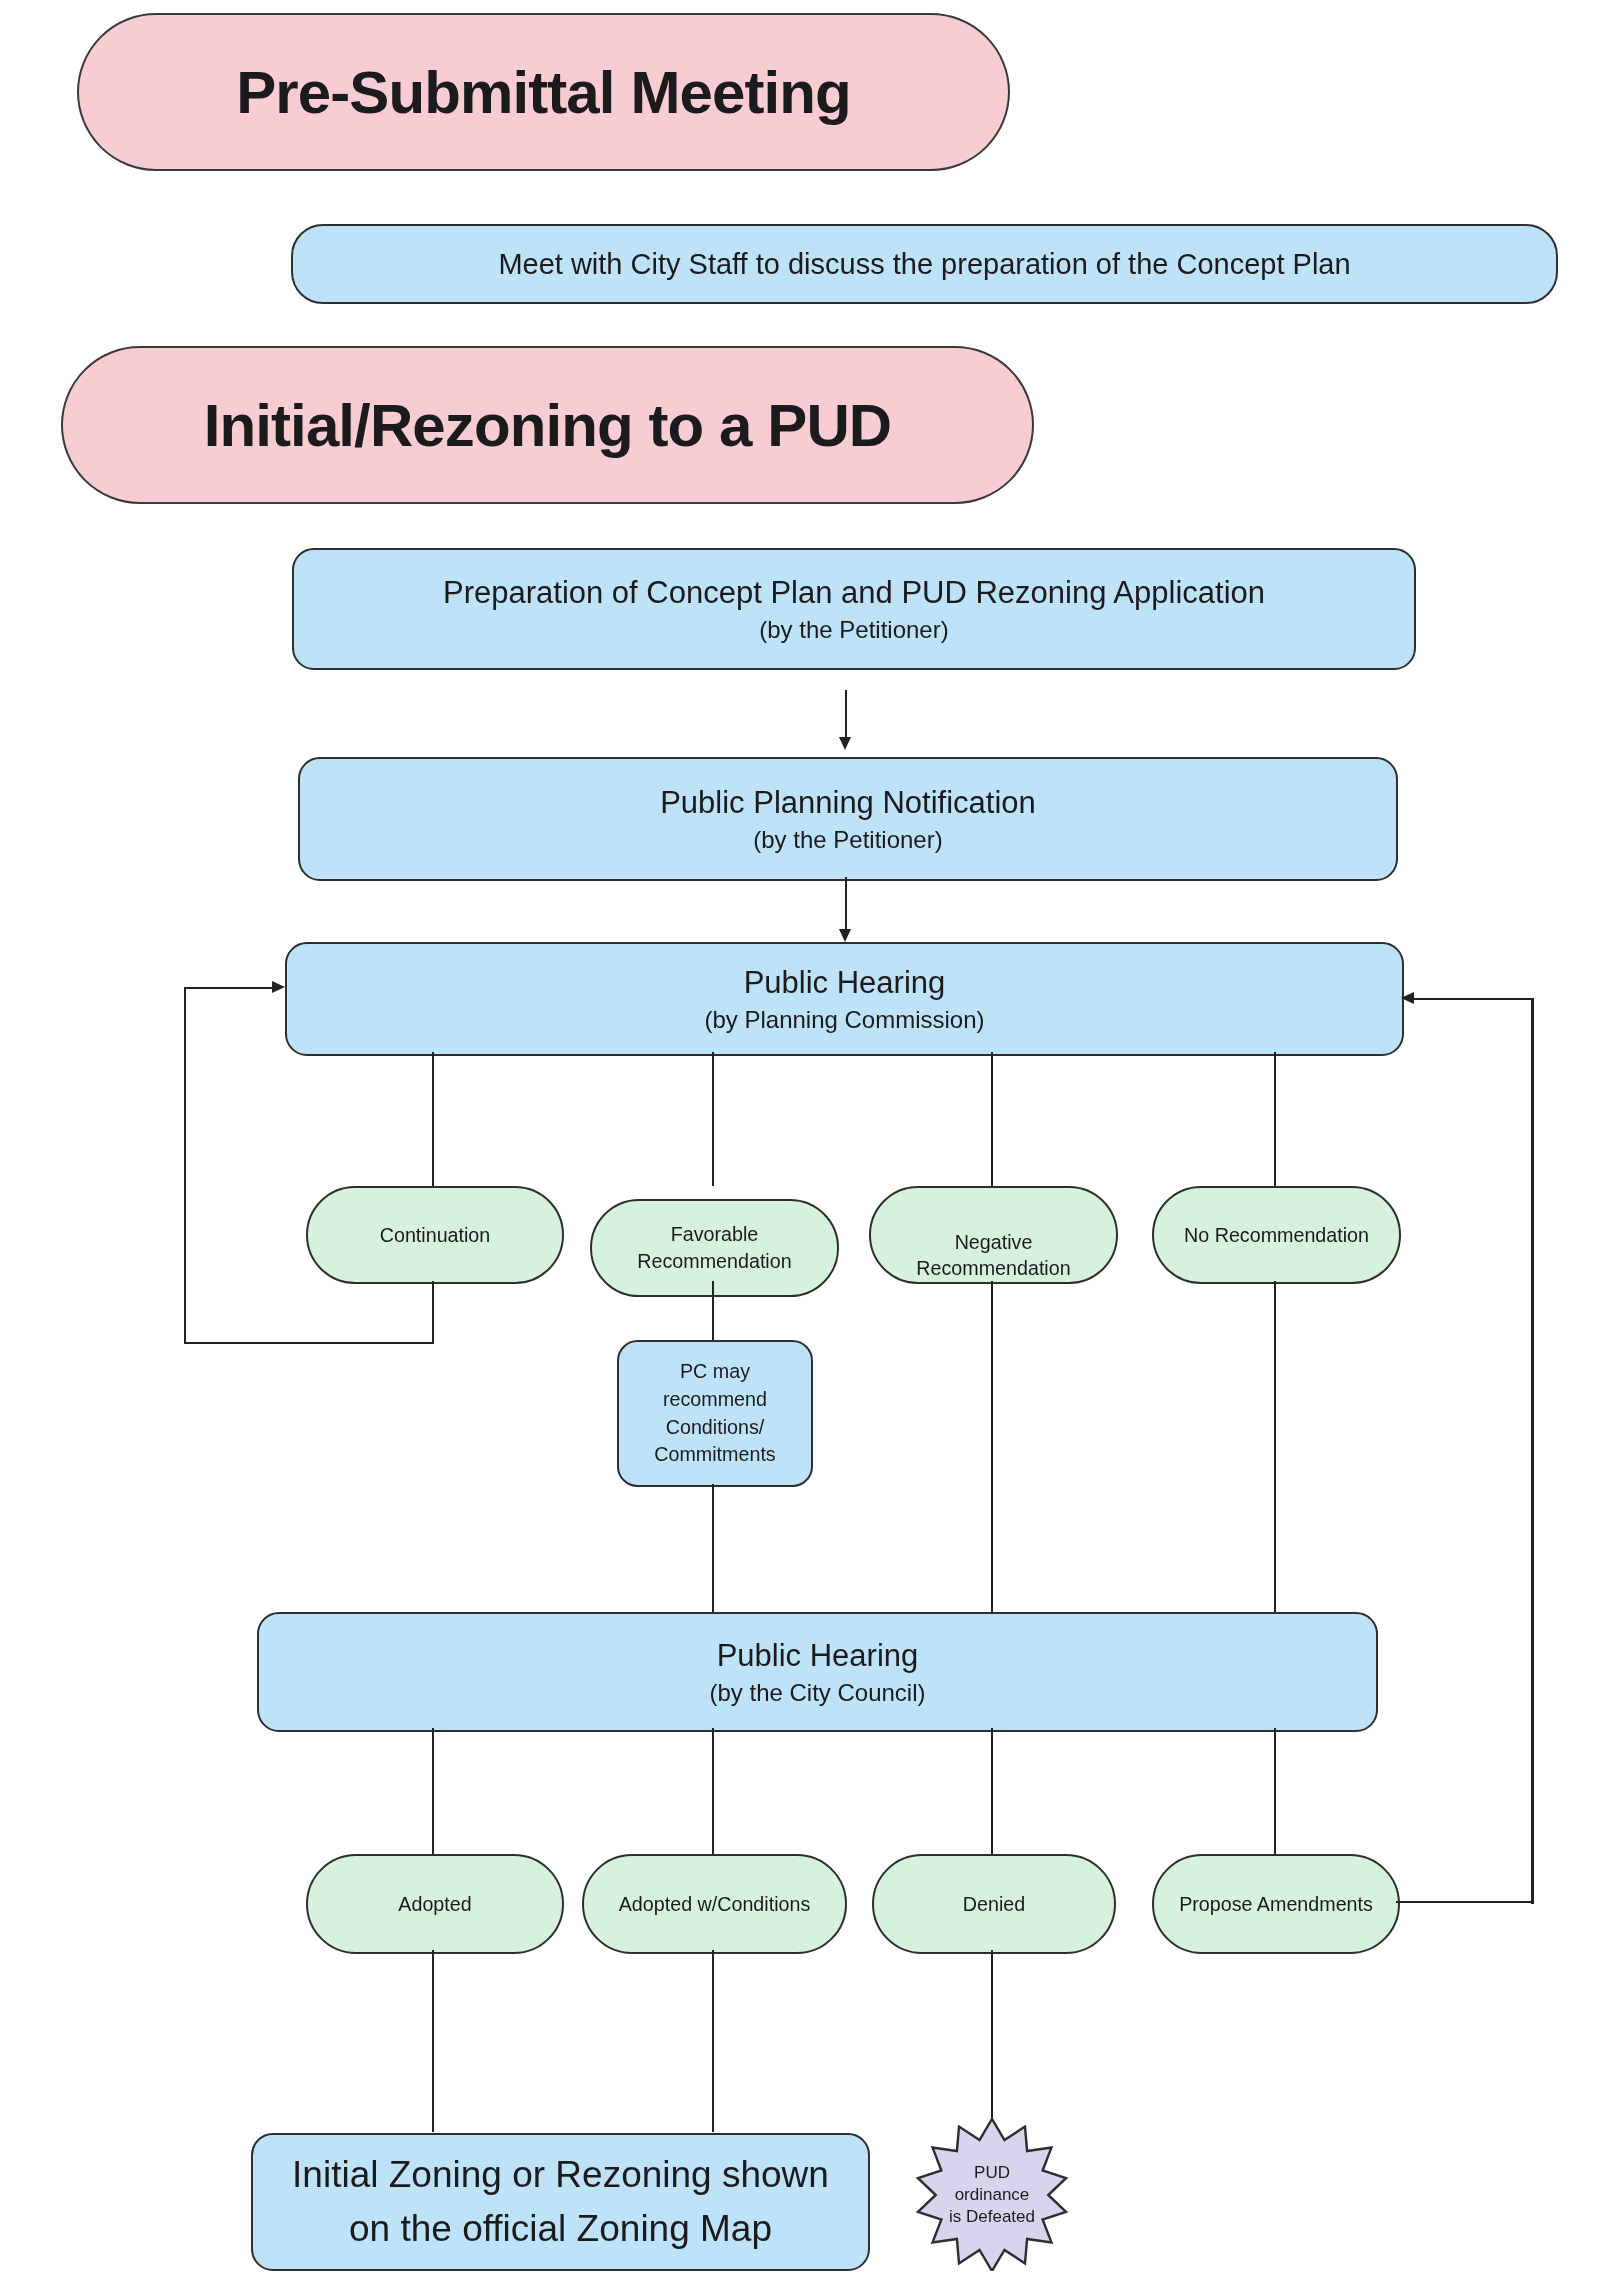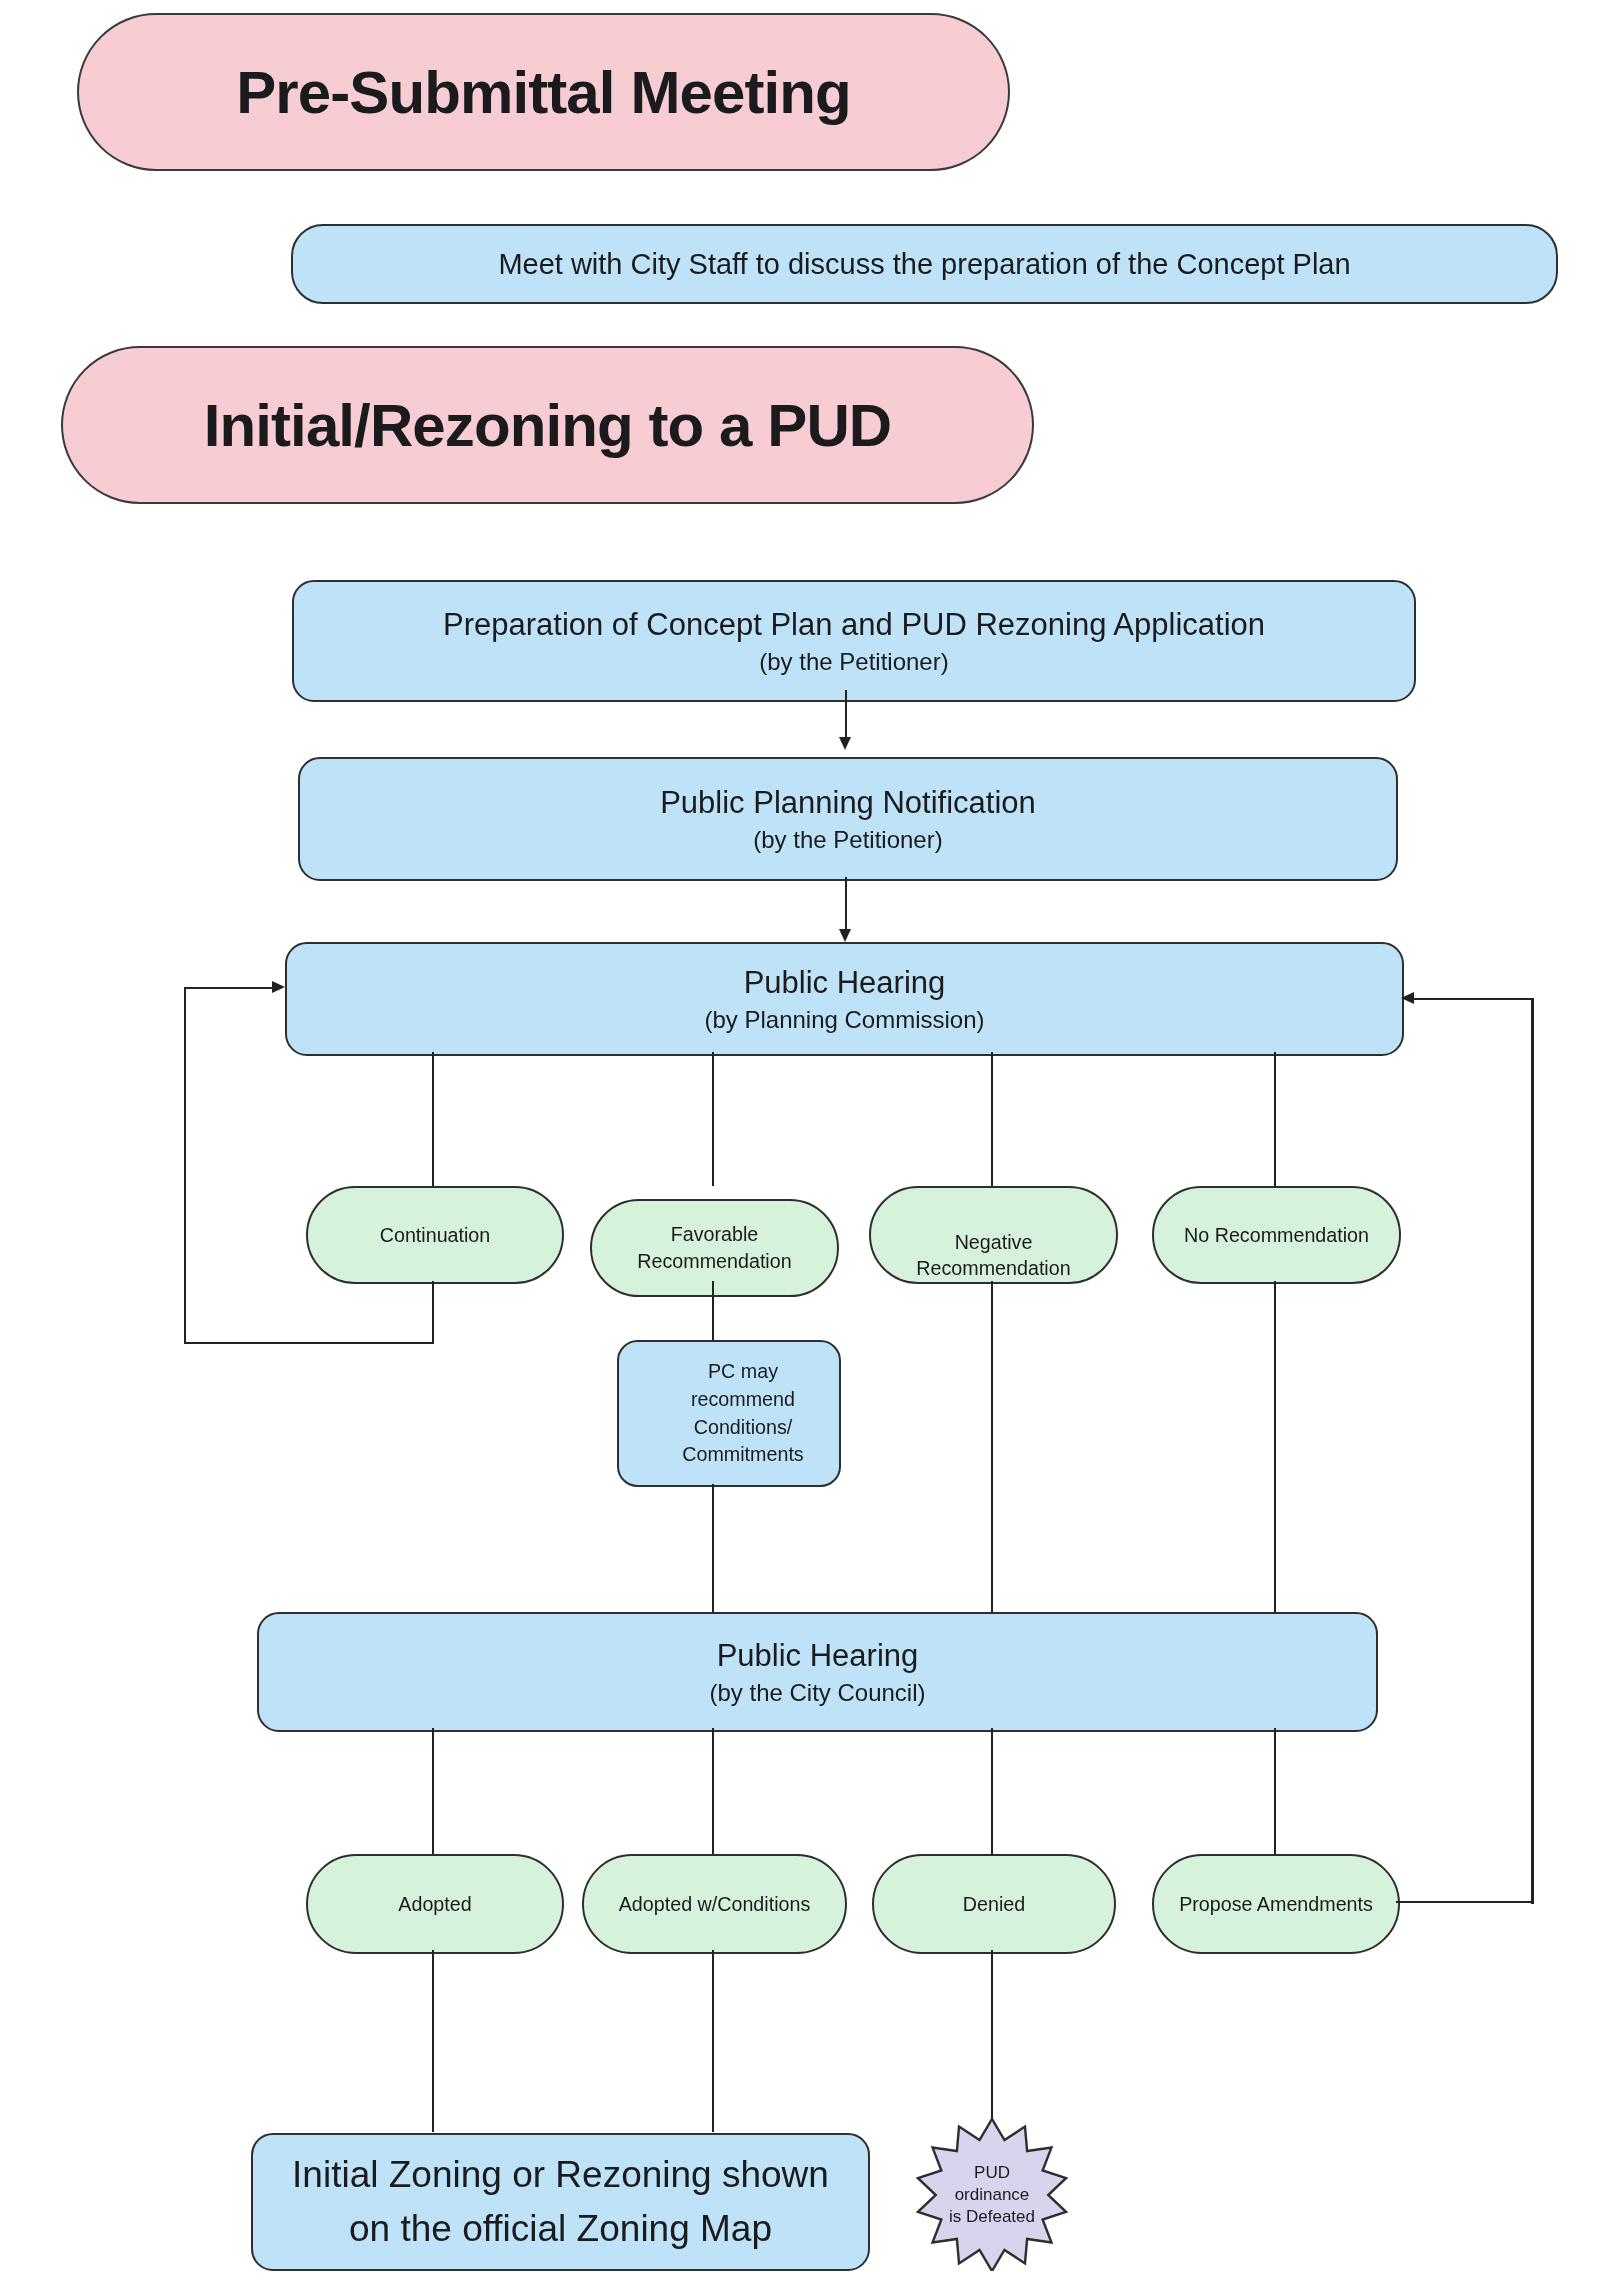--- a/index.html
+++ b/index.html
@@ -24,21 +24,21 @@
   .node-sub{font-size:24px;line-height:1.2;margin-top:3.4px;}
   .bar-text{font-size:29px;}
   .oval{
     position:absolute;background:var(--green);border:2.1px solid #2e2e2e;border-radius:51px;
     display:flex;align-items:center;justify-content:center;text-align:center;
     font-size:19.7px;line-height:1.35;white-space:pre-line;
   }
   .smallbox{
     position:absolute;background:var(--blue);border:2.1px solid #2e2e2e;border-radius:20.6px;
     display:flex;align-items:center;justify-content:center;text-align:center;
-    font-size:19.7px;line-height:1.4;white-space:pre-line;padding-left:28px;
+    font-size:19.7px;line-height:1.4;white-space:pre-line;
   }
   .bigtext{font-size:37px;line-height:1.45;white-space:pre-line;}
   .vl,.hl{position:absolute;background:var(--line);}
   .vl{width:2.1px;}
   .hl{height:2.1px;}
   .arr-down{position:absolute;width:0;height:0;border-left:6.9px solid transparent;border-right:6.9px solid transparent;border-top:13px solid var(--line);}
   .arr-right{position:absolute;width:0;height:0;border-top:6.9px solid transparent;border-bottom:6.9px solid transparent;border-left:13px solid var(--line);}
   .arr-left{position:absolute;width:0;height:0;border-top:6.9px solid transparent;border-bottom:6.9px solid transparent;border-right:13px solid var(--line);}
   .star-wrap{position:absolute;left:916px;top:2119px;width:152px;height:152px;}
   .star-wrap svg{position:absolute;inset:0;width:100%;height:100%;}
@@ -58,21 +58,21 @@
   </div>
 
   <div class="bluebox" style="left:291px;top:224px;width:1263px;height:76px;border-radius:32px;">
     <span class="bar-text">Meet with City Staff to discuss the preparation of the Concept Plan</span>
   </div>
 
   <div class="pill-title" style="left:61px;top:346px;width:969px;height:154px;justify-content:center;">
     <span>Initial/Rezoning to a PUD</span>
   </div>
 
-  <div class="bluebox" style="left:292px;top:580px;width:1120px;height:118px;">
+  <div class="bluebox" style="left:292px;top:548px;width:1120px;height:118px;">
     <div class="node-title">Preparation of Concept Plan and PUD Rezoning Application</div>
     <div class="node-sub">(by the Petitioner)</div>
   </div>
 
   <div class="vl" style="left:845px;top:690px;height:49px;"></div>
   <div class="arr-down" style="left:839px;top:737px;"></div>
 
   <div class="bluebox" style="left:298px;top:757px;width:1096px;height:120px;">
     <div class="node-title">Public Planning Notification</div>
     <div class="node-sub">(by the Petitioner)</div>

